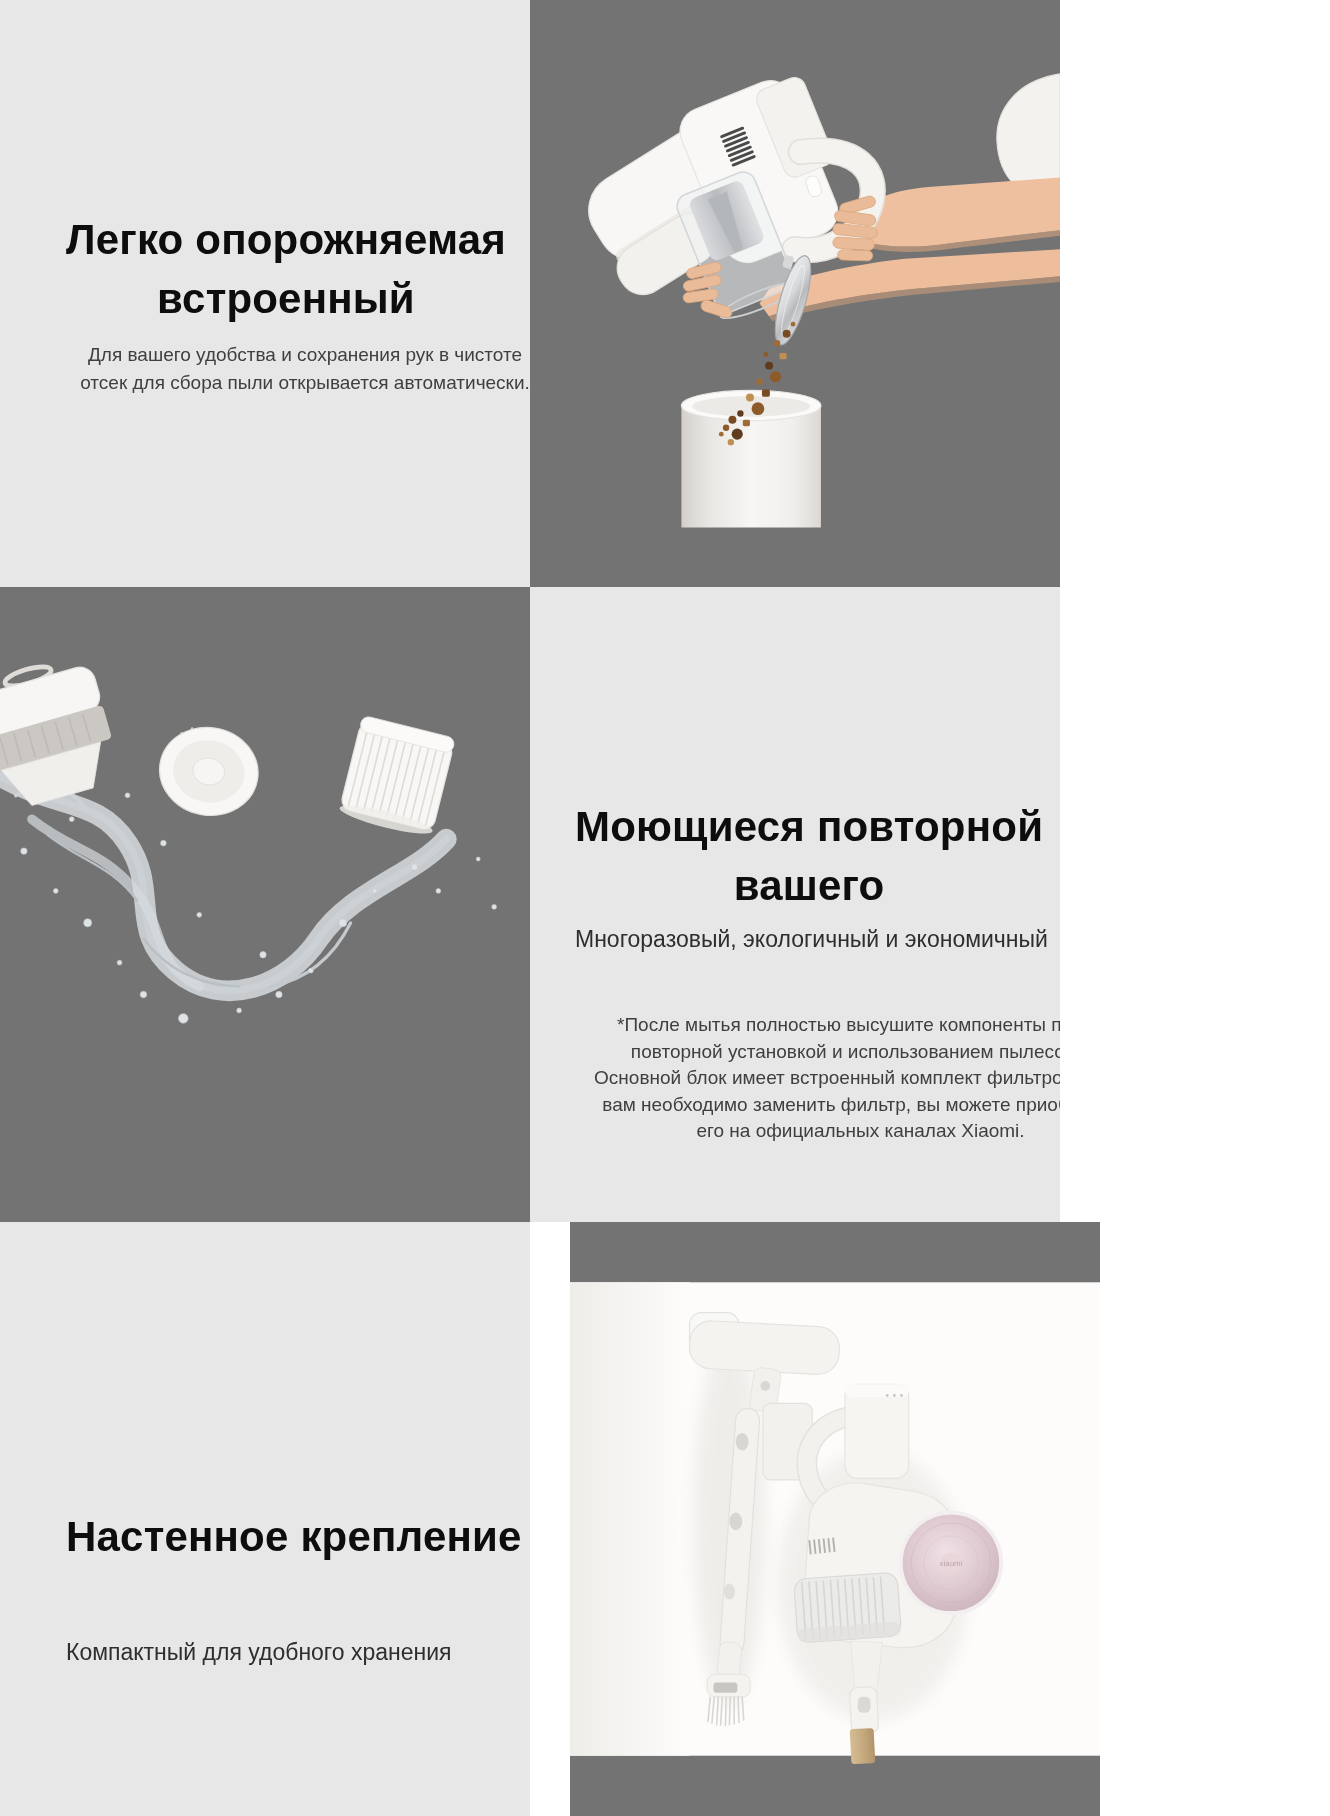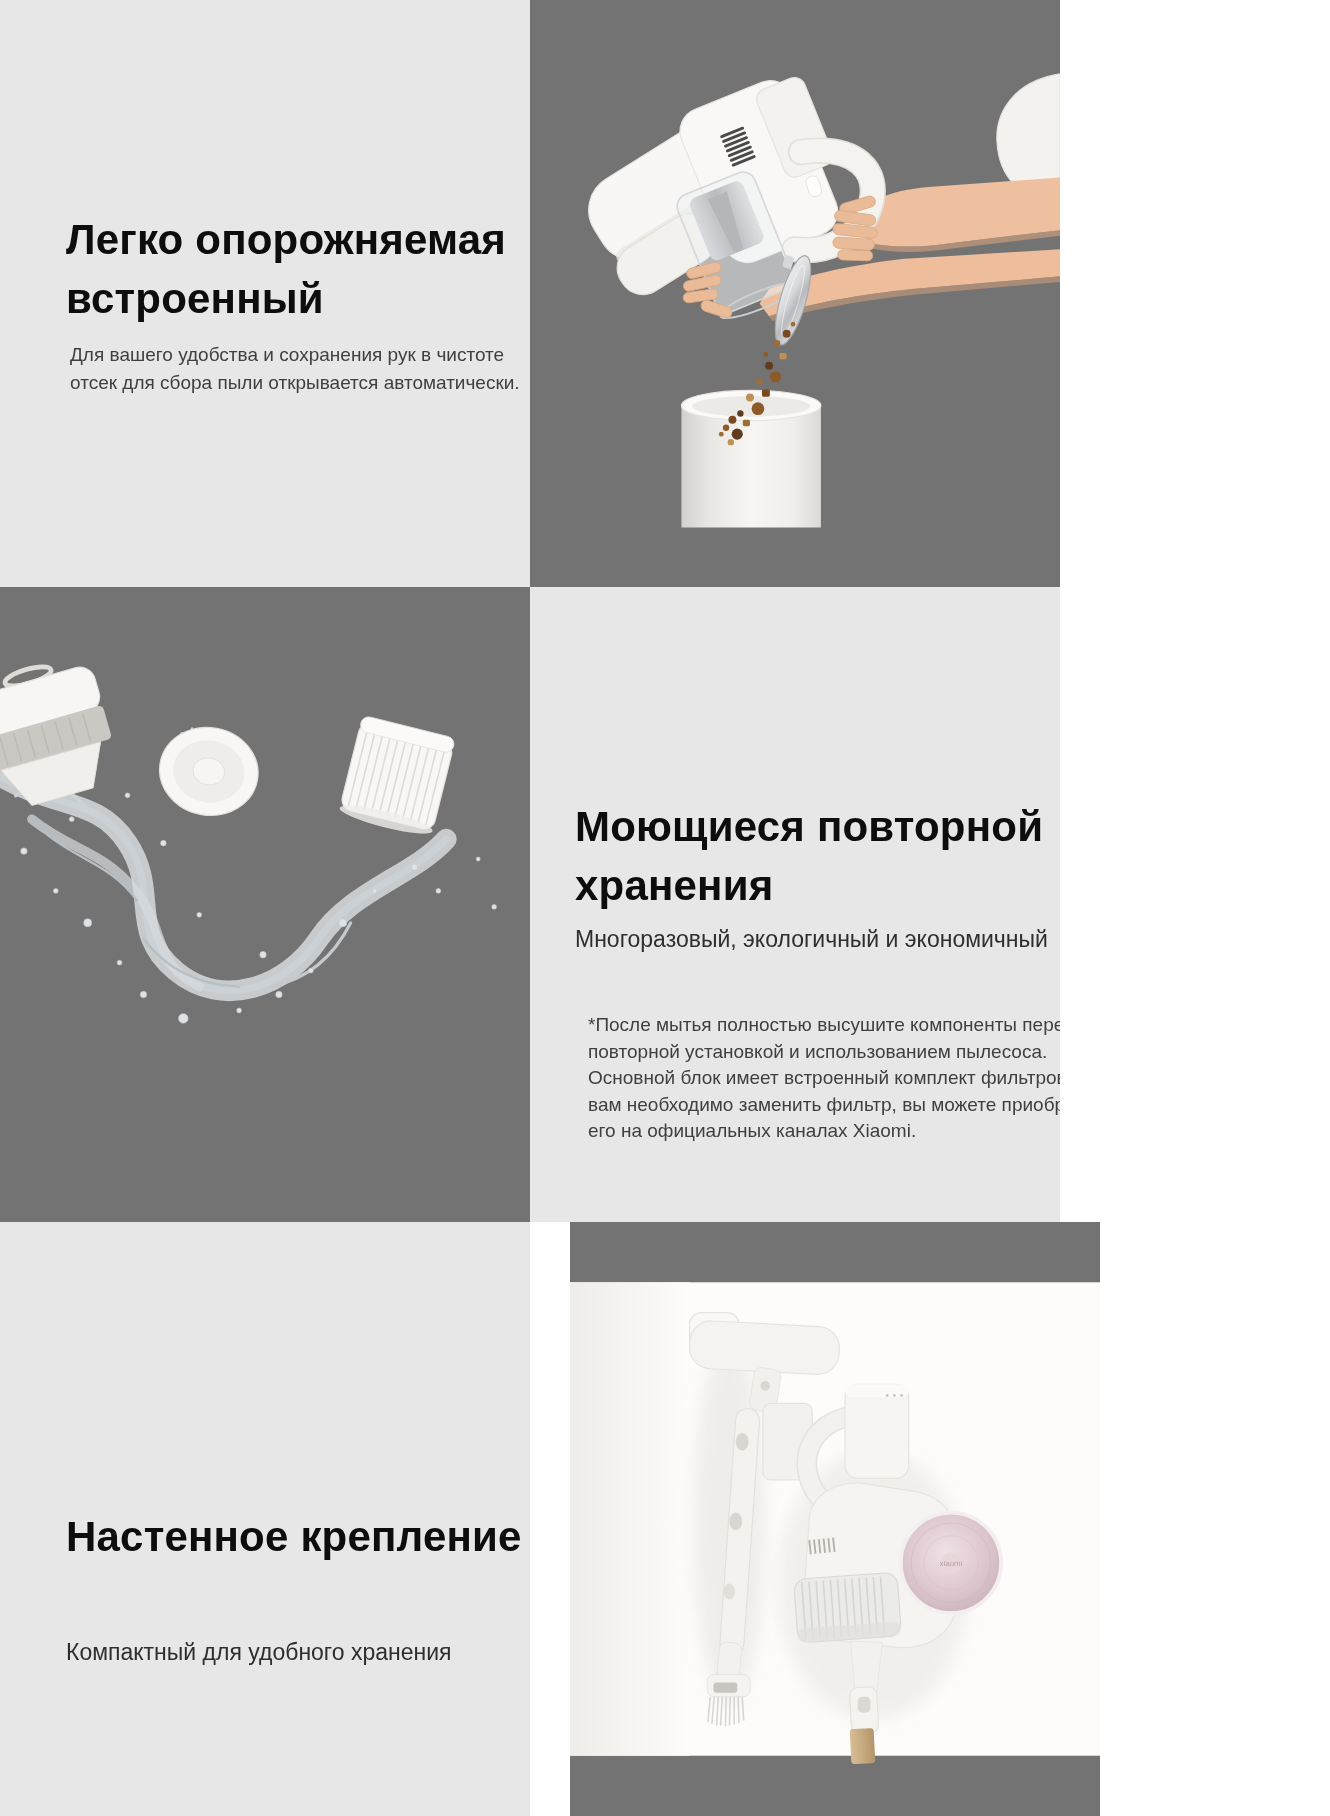--- a/index.html
+++ b/index.html
@@ -2,21 +2,21 @@
 <html style="--block_gray: #e7e7e7; --title_color: #0d0d0d; --body_color: #3f3f3f; --subtitle_color: #2e2e2e; --skin_tone: #edbf9e; --product_white: #f7f6f4; --rose_gold: #d2b8c0; --gold_tube: #c7ab80; --debris_brown: #8a5a2b; --water_gray: #ccd2d6;"><head>
 <meta charset="utf-8">
 <style>
   html,body{margin:0;padding:0;background:#ffffff;}
   body{font-family:"Liberation Sans","DejaVu Sans",sans-serif;}
   .page{position:relative;width:1330px;height:1816px;margin:0 auto;background:#ffffff;overflow:hidden;}
   .row{position:relative;display:flex;width:1330px;}
   .row-1{height:587px;}
   .row-2{height:635px;}
   .row-3{height:594px;gap:40px;}
-  .half{position:relative;width:530px;height:100%;overflow:hidden;}
+  .half{position:relative;width:530px;height:100%;overflow:hidden;text-align:center;}
   .panel{background:var(--block_gray,#e7e7e7);}
   .photo{background:#737373;}
   .photo svg{position:absolute;left:0;top:0;width:100%;height:100%;display:block;}
 
   h2.feature-title{position:absolute;margin:0;font-weight:700;
     font-size:42px;line-height:59px;color:var(--title_color,#0d0d0d);letter-spacing:.2px;}
   h2.feature-title span{display:block;}
   .feature-body{position:absolute;margin:4px;font-size:19px;line-height:28px;
     color:var(--body_color,#3f3f3f);}
   .feature-subtitle{position:absolute;margin:0;font-size:23px;line-height:26px;
@@ -215,21 +215,21 @@
             <circle cx="620" cy="320" r="3"></circle>
           <circle cx="160" cy="180" r="3"></circle>
             <circle cx="205" cy="240" r="3.5"></circle>
         </g>
       </svg>
     </div>
 
     <div class="half panel">
       <h2 class="feature-title s2-title">
         <span>Моющиеся повторной</span>
-        <span>хранения</span>
+        <span>вашего</span>
       </h2>
       <p class="feature-subtitle s2-subtitle">Многоразовый, экологичный и экономичный</p>
       <p class="feature-note s2-note">*После мытья полностью высушите компоненты перед повторной установкой и использованием пылесоса. Основной блок имеет встроенный комплект фильтров. Если вам необходимо заменить фильтр, вы можете приобрести его на официальных каналах Xiaomi.</p>
     </div>
   </section>
 
   <section class="row row-3">
     <div class="half panel">
       <h2 class="feature-title s3-title">
         <span>Настенное крепление</span>

